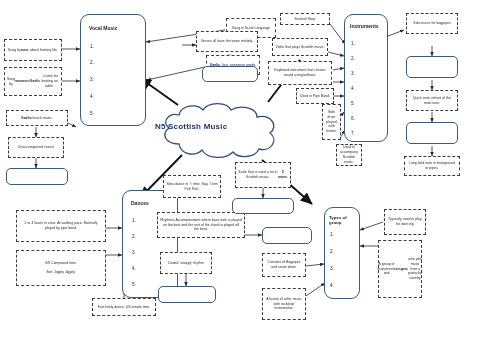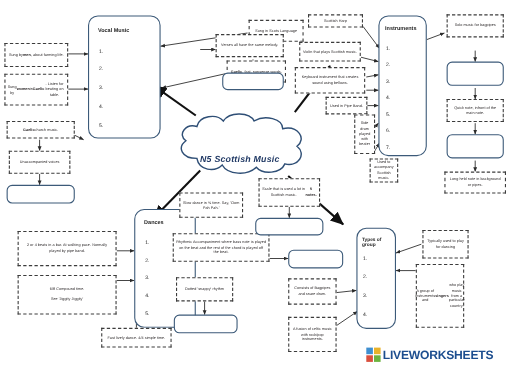--- a/index.html
+++ b/index.html
@@ -60,23 +60,21 @@
     box-sizing:border-box;
   }
 
   
   #cloud{
     position:absolute;
     left:155px;top:100px;width:126px;height:62px;
   }
   #cloud .cloud-label{
     position:absolute;
-    left:0;top:40px;width:126px;
-    text-align:center;
-    font-style:italic;
+    left:0;top:22px;width:126px;
     font-weight:bold;
     font-size:8px;
     color:#1f3864;
     letter-spacing:0.2px;
   }
 
   
   #watermark{
     position:absolute;left:333px;top:316px;
     display:flex;align-items:center;gap:2px;
@@ -249,23 +247,14 @@
     <div class="num" style="left:5px;top:41px;">2.</div>
     <div class="num" style="left:5px;top:58px;">3.</div>
     <div class="num" style="left:5px;top:75px;">4.</div>
   </div>
 
   <div class="note" style="left:384px;top:209px;width:42px;height:26px;">Typically used to play for dancing</div>
   <div class="note" style="left:378px;top:240px;width:44px;height:58px;">A group of instruments and <b>singers</b> who play music from a particular country.</div>
   <div class="note" style="left:262px;top:253px;width:44px;height:24px;">Consists of Bagpipes and snare drum.</div>
   <div class="note" style="left:262px;top:288px;width:44px;height:32px;">A fusion of celtic music with rock/pop instruments.</div>
 
-  <div id="watermark">
-    <div id="wm-logo">
-      <i></i>
-        <i></i>
-        <i></i>
-        <i></i>
-    </div>
-    <div id="wm-text">LIVEWORKSHEETS</div>
-  </div>
 
 </div>
 
 </body></html>

